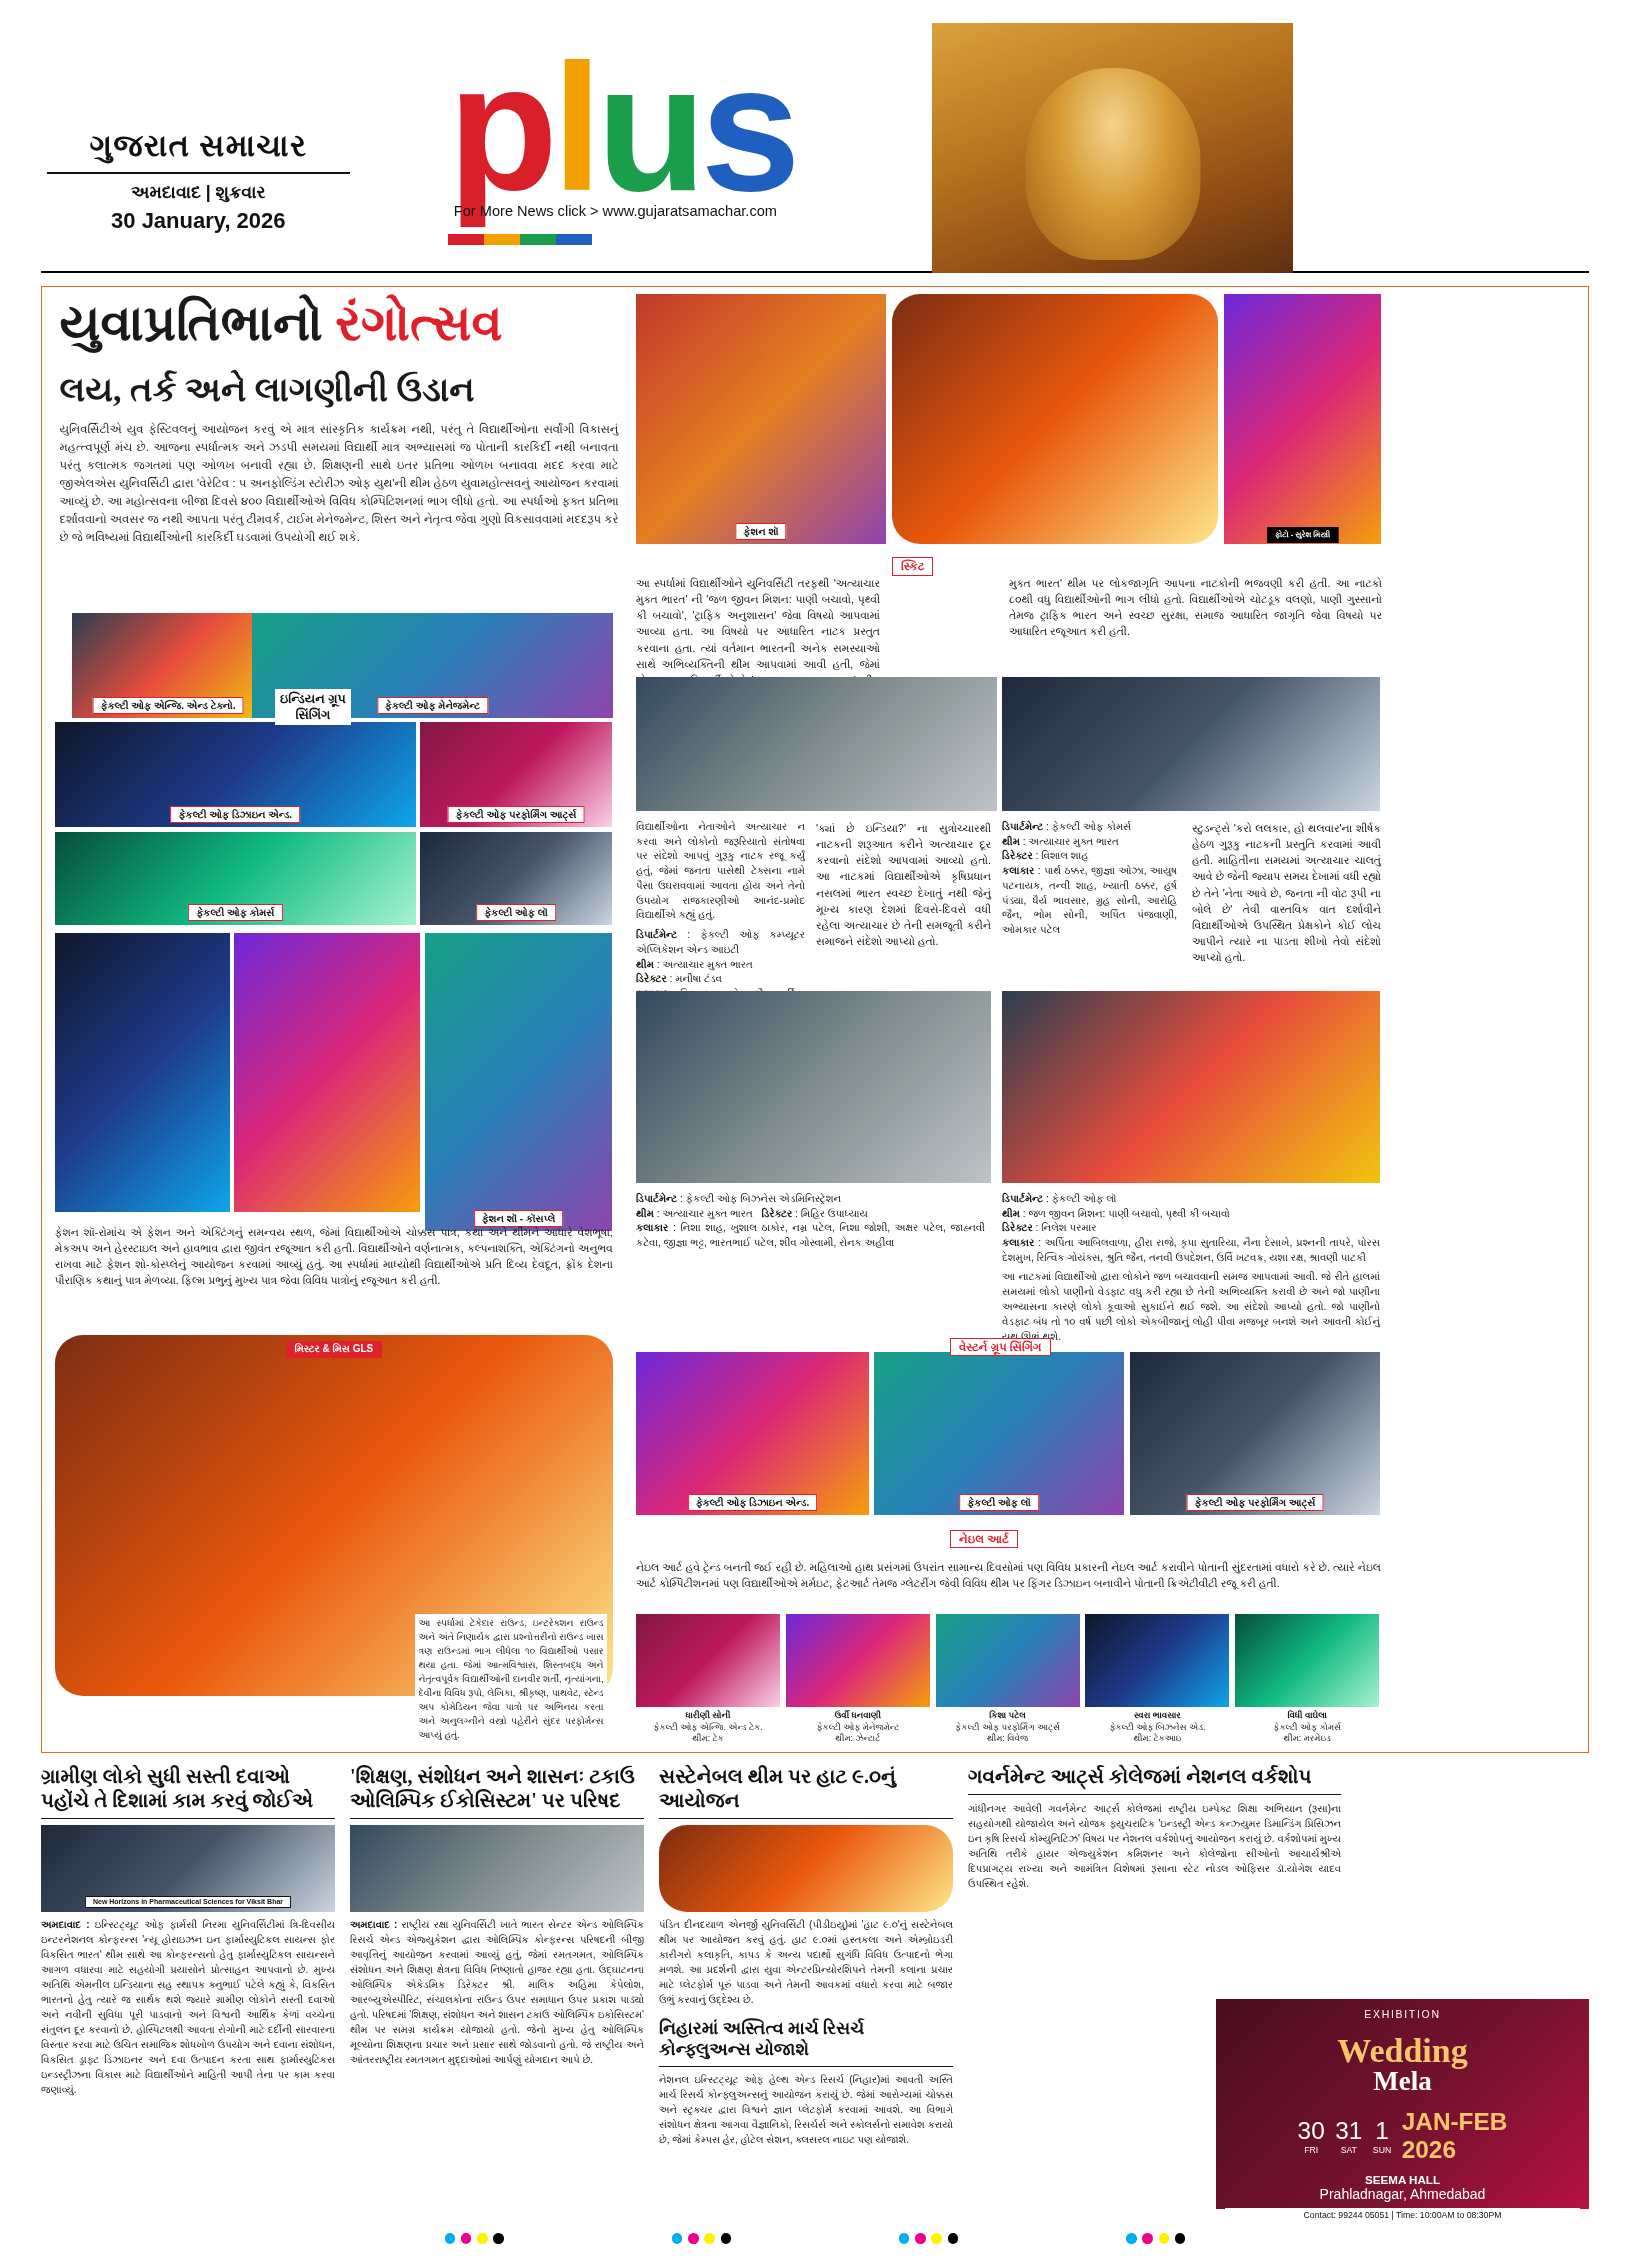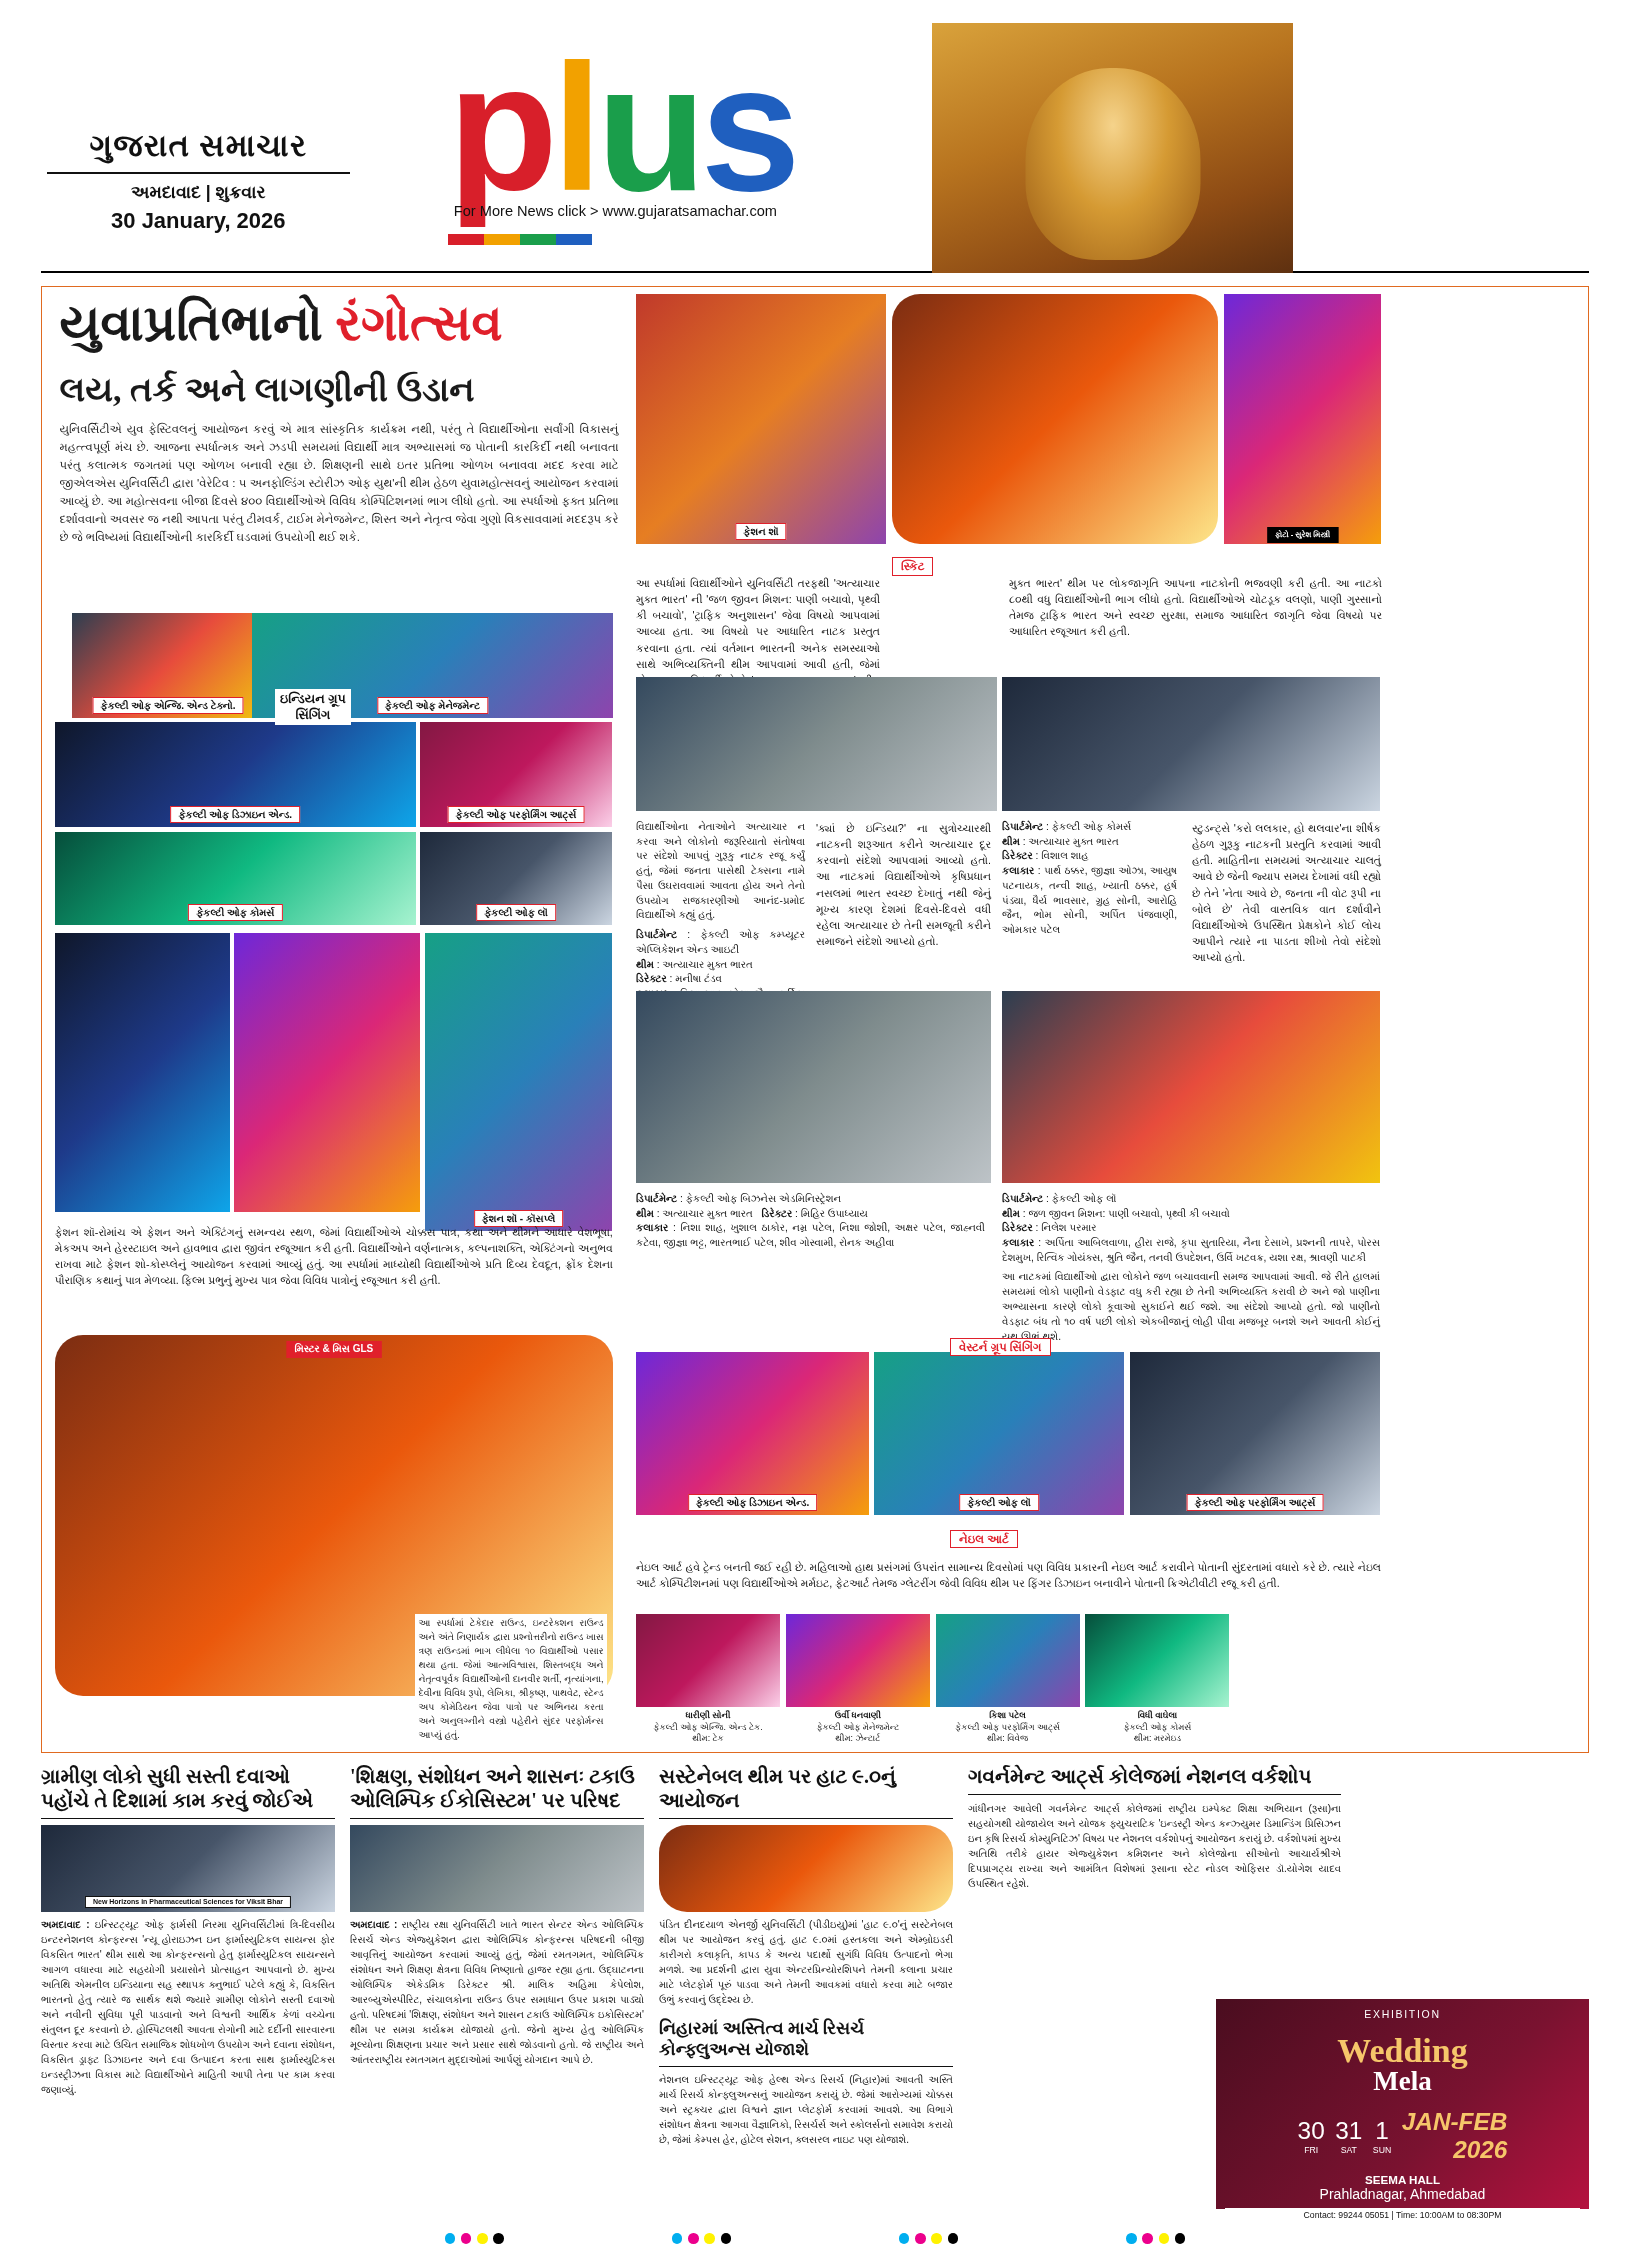--- a/index.html
+++ b/index.html
@@ -281,20 +281,28 @@
       </div>
       <div style="width:144px;">
         <div class="ph g3" style="position:relative; width:144px; height:93px;"></div>
         <div class="portrait-cap">
           <b>કિશા પટેલ</b><br>
           <span>ફેકલ્ટી ઓફ પરફોર્મિંગ આર્ટ્સ</span><br>
           <span>થીમ</span>: <span>વિવેજ</span>
         </div>
       </div>
       <div style="width:144px;">
+        <div class="ph g6" style="position:relative; width:144px; height:93px;"></div>
+        <div class="portrait-cap">
+          <b>સ્વરા ભાવસાર</b><br>
+          <span>ફેકલ્ટી ઓફ બિઝનેસ એડ.</span><br>
+          <span>થીમ</span>: <span>ટેકઆઇ</span>
+        </div>
+      </div>
+      <div style="width:144px;">
         <div class="ph g8" style="position:relative; width:144px; height:93px;"></div>
         <div class="portrait-cap">
           <b>વિધી વાઘેલા</b><br>
           <span>ફેકલ્ટી ઓફ કોમર્સ</span><br>
           <span>થીમ</span>: <span>મરમેઇડ</span>
         </div>
       </div>
     </div>
 
   </div>
@@ -347,21 +355,21 @@
           <span>FRI</span>
         </div>
       <div>
           <span style="display:block;font-size:24.4px;">31</span>
           <span>SAT</span>
         </div>
       <div>
           <span style="display:block;font-size:24.4px;">1</span>
           <span>SUN</span>
         </div>
-      <div style="text-align:right;font-style:italic;">
+      <div style="text-align:left;">
         <div class="ad-month">JAN-FEB</div>
         <div class="ad-month">2026</div>
       </div>
     </div>
     <div class="ad-venue">SEEMA HALL</div>
     <div class="ad-addr">Prahladnagar, Ahmedabad</div>
     <div class="ad-contact">Contact: 99244 05051 | Time: 10:00AM to 08:30PM</div>
   </div>
 
   <div class="footer-dots">

